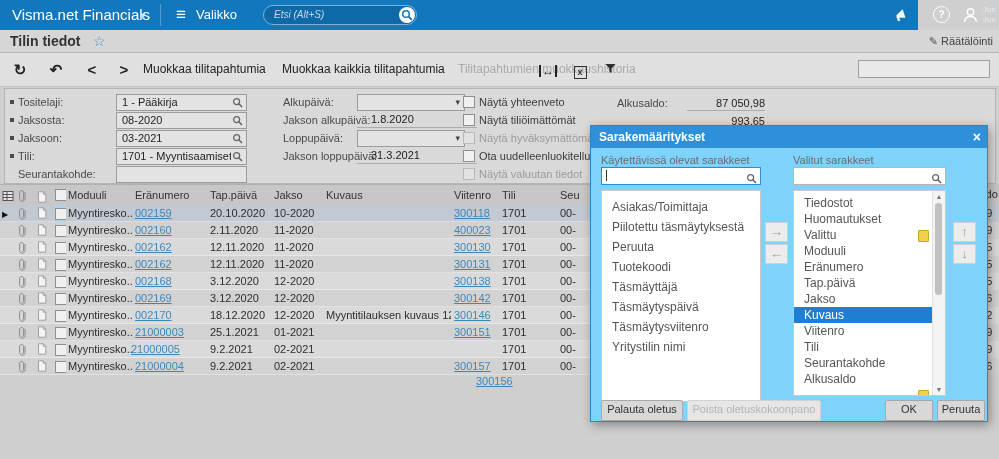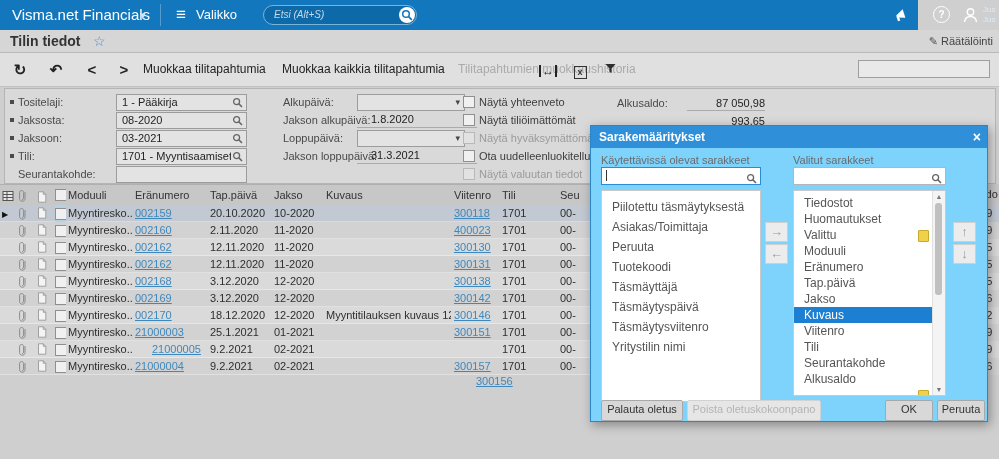--- a/index.html
+++ b/index.html
@@ -417,21 +417,21 @@
             <path d="M7 3 V9.5 C7 11.2 5.9 12.2 4.3 12.2 C2.7 12.2 1.6 11.2 1.6 9.5 V3.6 C1.6 2.4 2.4 1.5 3.6 1.5 C4.8 1.5 5.6 2.4 5.6 3.6 V9.2 C5.6 10 5 10.6 4.2 10.6" fill="none" stroke="#8a8a8a" stroke-width="1"></path>
           </svg></div>
         <div class="gc" style="left: 37px; width: 16px; padding-top: 2px; height: 15px;"><svg width="10" height="12" viewBox="0 0 10 12">
             <path d="M1.5 0.8 H6.3 L8.8 3.3 V11.2 H1.5 Z" fill="#f4f4f4" stroke="#999" stroke-width="0.9"></path>
             <path d="M6.3 0.8 V3.3 H8.8" fill="none" stroke="#999" stroke-width="0.9"></path>
           </svg></div>
         <div class="gc" style="left: 55px; width: 11px;">
           <div class="gchk"></div>
         </div>
         <div class="gc" style="left: 68px; width: 64px;">Myyntiresko...</div>
-        <div class="gc" style="left: 152px; width: 72px;"><span class="glink">21000005</span></div>
+        <div class="gc" style="left: 131px; width: 72px;"><span class="glink">21000005</span></div>
         <div class="gc" style="left: 210px; width: 61px;">9.2.2021</div>
         <div class="gc" style="left: 274px; width: 49px;">02-2021</div>
         <div class="gc" style="left: 326px; width: 125px;"></div>
         <div class="gc" style="left: 476px; width: 45px; margin-top: 32px;"><span class="glink">300156</span></div>
         <div class="gc" style="left: 502px; width: 55px;">1701</div>
         <div class="gc" style="left: 560px; width: 439px;">00-</div>
       </div>
       <div class="grow" style="top: 174px; background: rgb(210, 210, 210);">
         <div class="gc" style="left: 2px; width: 14px;"></div>
         <div class="gc" style="left: 18px; width: 17px; padding-top: 2px; height: 15px;"><svg width="9" height="13" viewBox="0 0 9 13">
@@ -484,22 +484,22 @@
           <line x1="6.9" y1="6.9" x2="10" y2="10" stroke="#666" stroke-width="1.5"></line>
         </svg></span>
   </div>
   <div class="m-search" style="left:202px;top:41px;width:151px">
     <span class="mag"><svg width="11" height="11" viewBox="0 0 11 11">
           <circle cx="4.6" cy="4.6" r="3" fill="none" stroke="#666" stroke-width="1.3"></circle>
           <line x1="6.9" y1="6.9" x2="10" y2="10" stroke="#666" stroke-width="1.5"></line>
         </svg></span>
   </div>
   <div class="m-list" id="m-avail" style="left: 10px; top: 64px; width: 158px; height: 204px; padding-top: 6px;">
+      <div class="m-item">Asiakas/Toimittaja</div>
       <div class="m-item">Piilotettu täsmäytyksestä</div>
-      <div class="m-item">Asiakas/Toimittaja</div>
       <div class="m-item">Peruuta</div>
       <div class="m-item">Tuotekoodi</div>
       <div class="m-item">Täsmäyttäjä</div>
       <div class="m-item">Täsmäytyspäivä</div>
       <div class="m-item">Täsmäytysviitenro</div>
       <div class="m-item">Yritystilin nimi</div>
     </div>
   <div class="m-list" id="m-sel" style="left:202px;top:64px;width:151px;height:204px">
     <div id="m-sel-items" style="padding-top: 4px;">
         <div class="m-item-s" style="width: 129px;"><span>Tiedostot</span></div>

